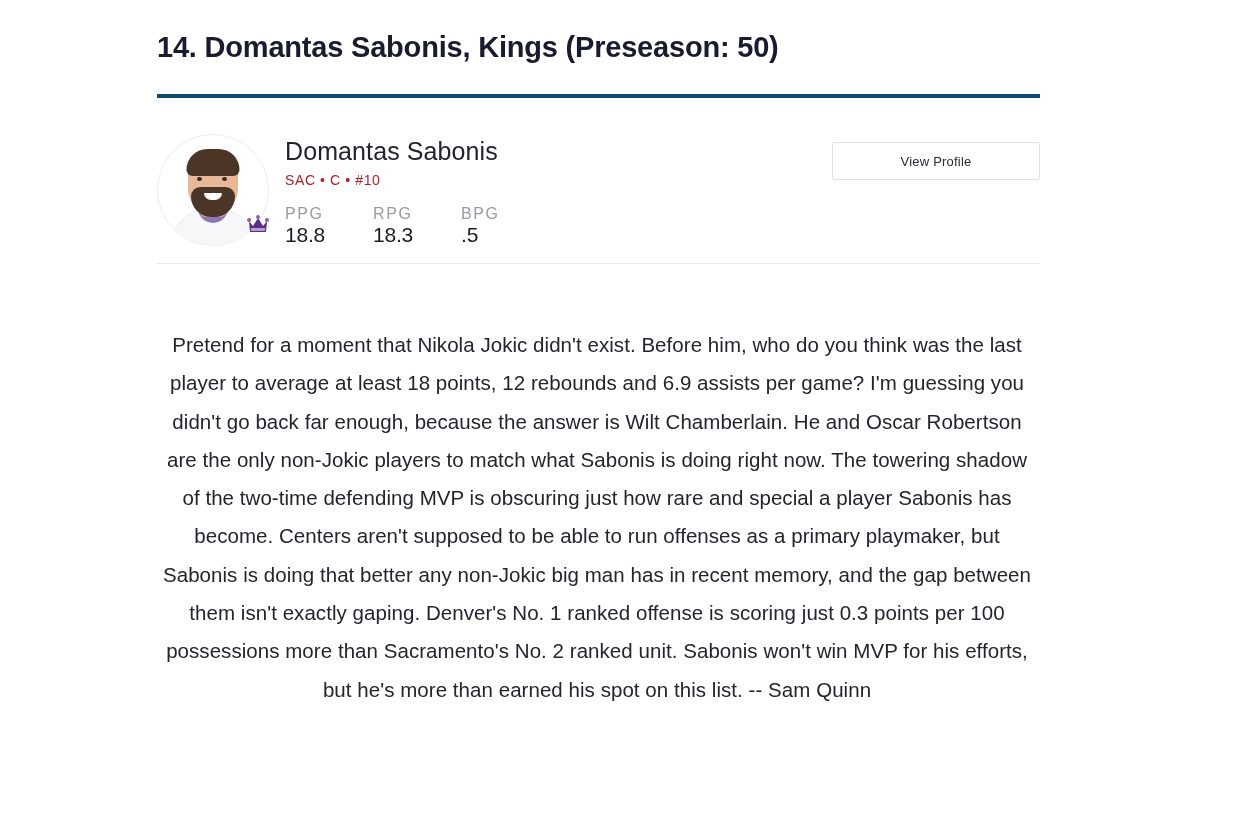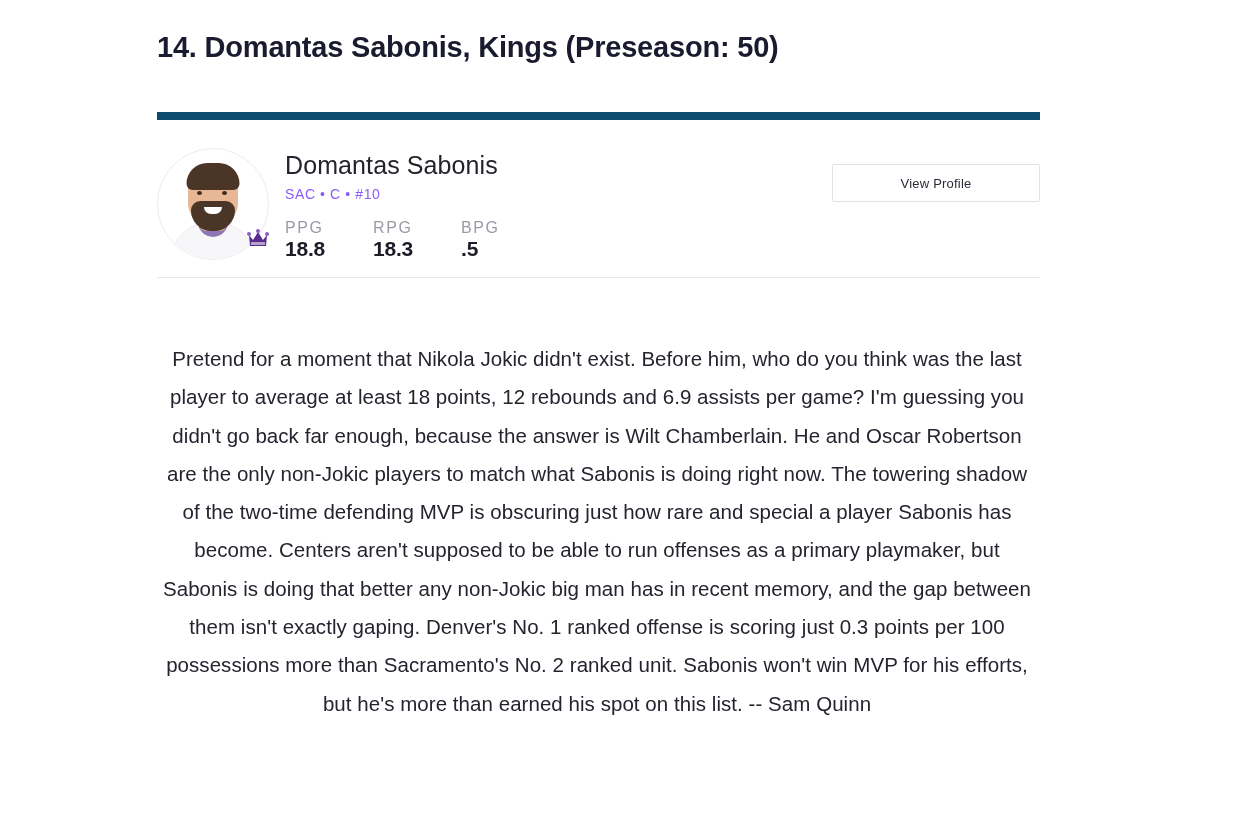--- a/index.html
+++ b/index.html
@@ -37,24 +37,24 @@
     line-height: 40px;
     font-weight: bold;
     letter-spacing: -0.2px;
     color: #1b1b2f;
     font-family: "Liberation Sans", sans-serif;
   }
 
   
   .player-card {
     position: relative;
-    margin-top: 45px;
-    border-top: 8px solid #0c4a6e;
+    margin-top: 27px;
+    border-top: 4px solid #0c4a6e;
     border-bottom: 1px solid #e6e6ec;
-    padding: 28px 0 16px 0;
+    padding: 36px 0 16px 0;
     min-height: 128px;
     box-sizing: border-box;
   }
 
   .card-inner {
     display: flex;
     align-items: flex-start;
   }
 
   .headshot-wrap {
@@ -177,42 +177,42 @@
     line-height: 30px;
     color: #23232d;
     font-weight: normal;
     letter-spacing: .1px;
     margin: 0;
   }
   .player-meta {
     margin-top: 5px;
     font-size: 14px;
     line-height: 18px;
-    color: #8b5cf6;
+    color: #b91c1c;
     letter-spacing: .6px;
   }
 
   .stats-row {
     display: flex;
     margin-top: 18px;
   }
   .stat-block {
     margin-right: 42px;
     min-width: 46px;
   }
   .stat-label {
     font-size: 16px;
     letter-spacing: 1.6px;
     color: #9a9aa6;
     line-height: 13px;
   }
   .stat-value {
     font-size: 21px;
     line-height: 24px;
-    font-weight: bold;
+    font-weight: normal;
     color: #1c1c28;
     margin-top: 3px;
     letter-spacing: -0.2px;
   }
 
   
   .view-profile-btn {
     position: absolute;
     right: 0;
     top: 44px;

